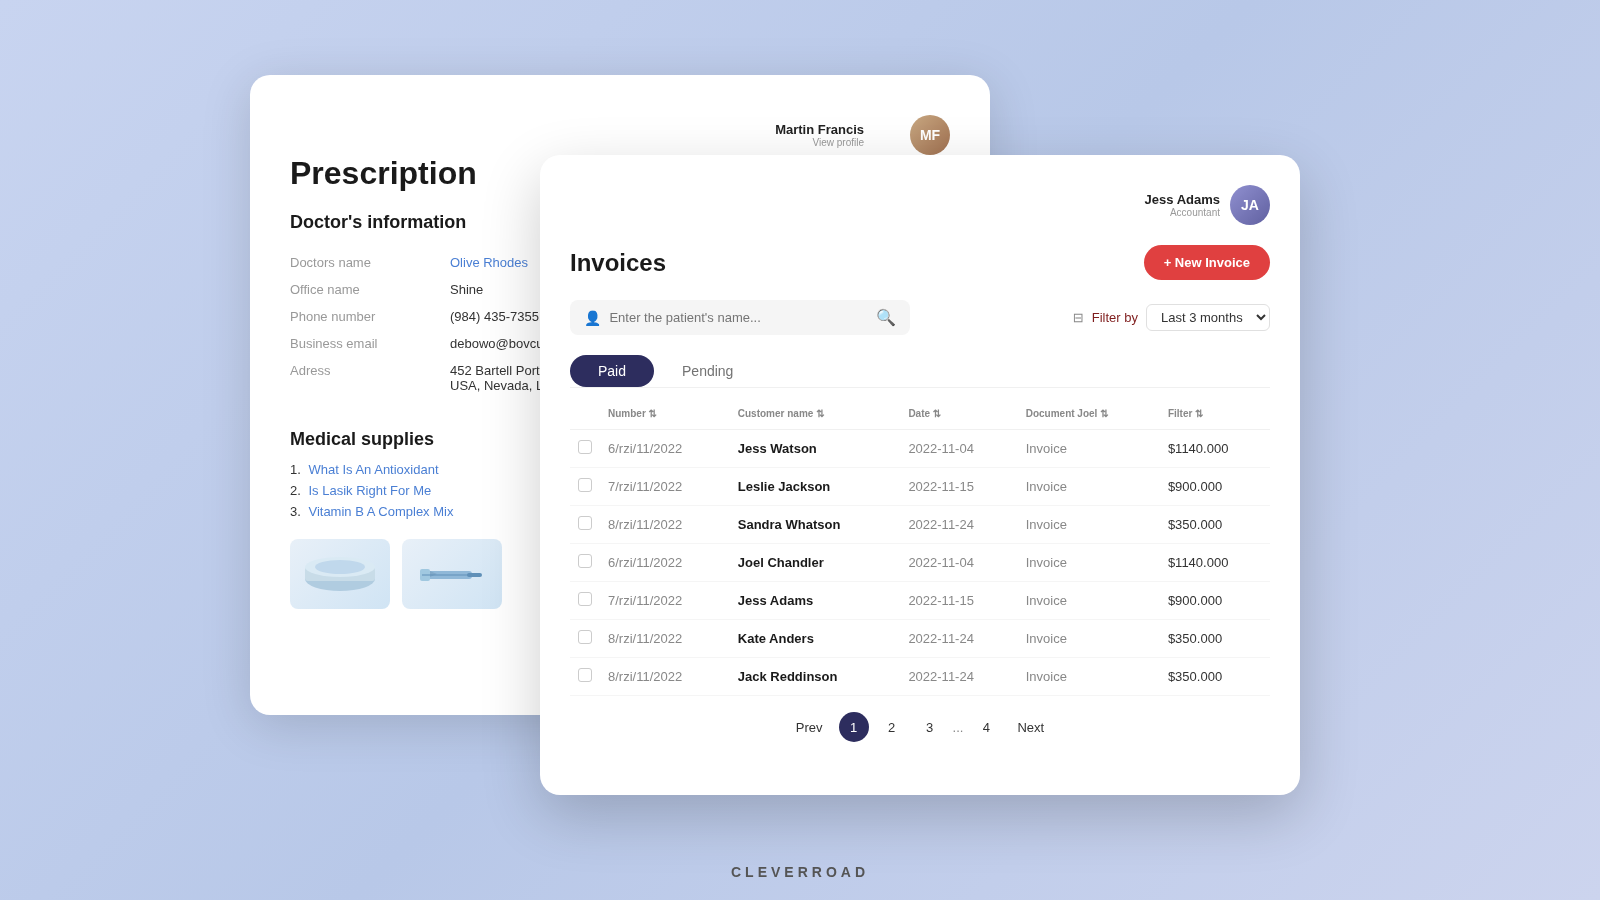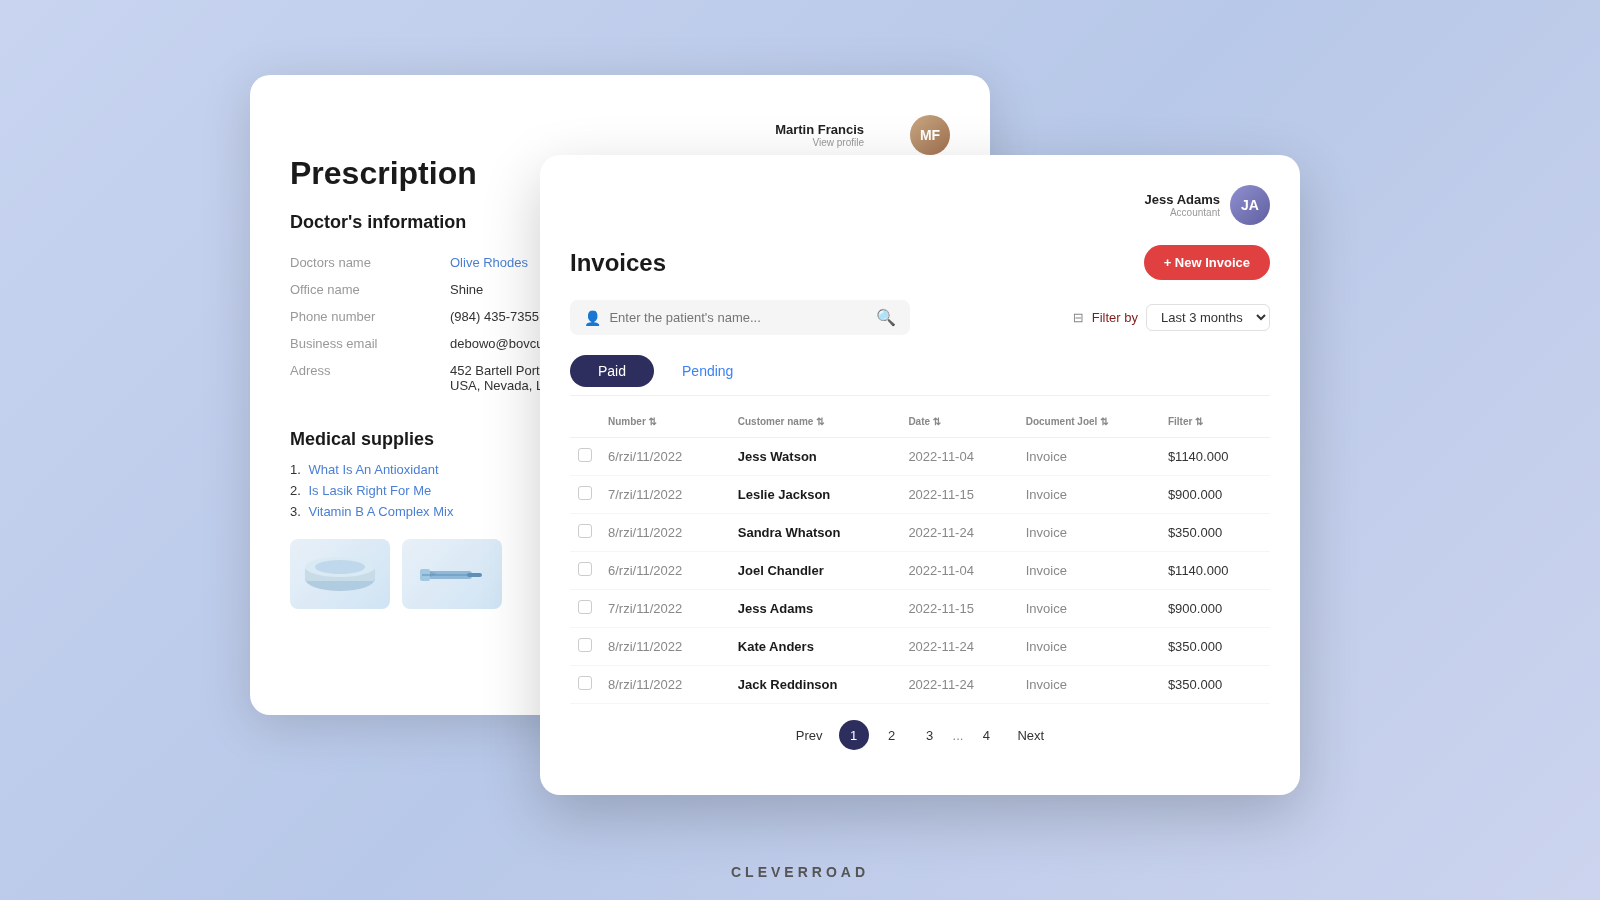--- a/index.html
+++ b/index.html
@@ -249,31 +249,31 @@
       padding: 4px 10px;
       cursor: pointer;
     }
 
     
     .tabs-row {
       display: flex;
       gap: 0;
       margin-bottom: 0;
       border-bottom: 1px solid #f0f0f0;
-      padding-bottom: 8px;
+      padding-bottom: 0;
     }
     .tab {
       padding: 8px 28px;
       font-size: 14px;
       font-weight: 500;
       border-radius: 25px;
       cursor: pointer;
       border: none;
       background: transparent;
-      color: #3b82f6;
+      color: #737373;
     }
     .tab.active {
       background: #2d2d5e;
       color: white;
     }
 
     
     .invoice-table {
       width: 100%;
       border-collapse: collapse;

